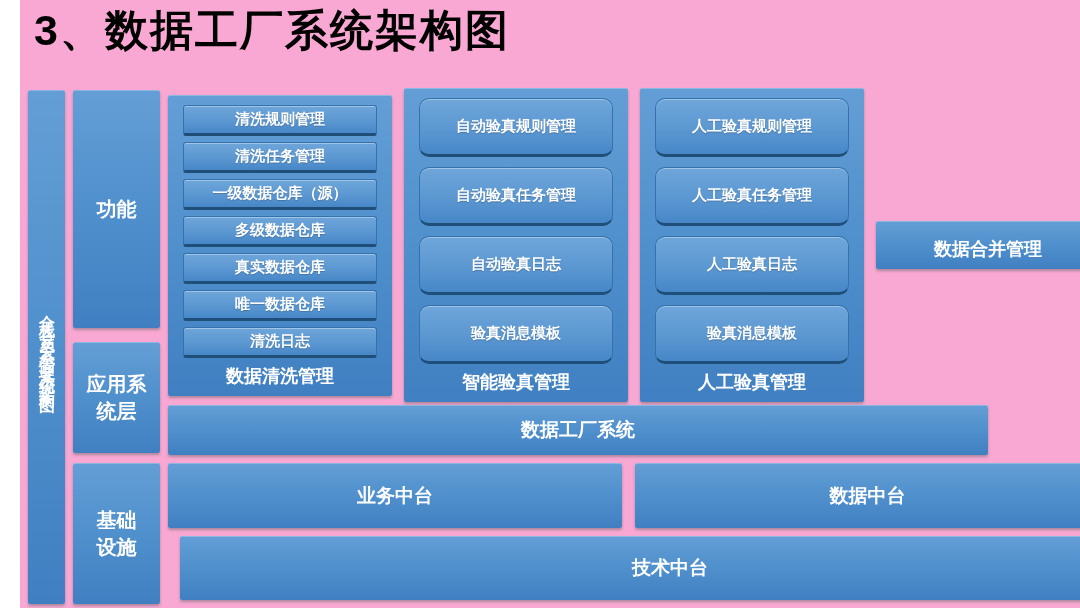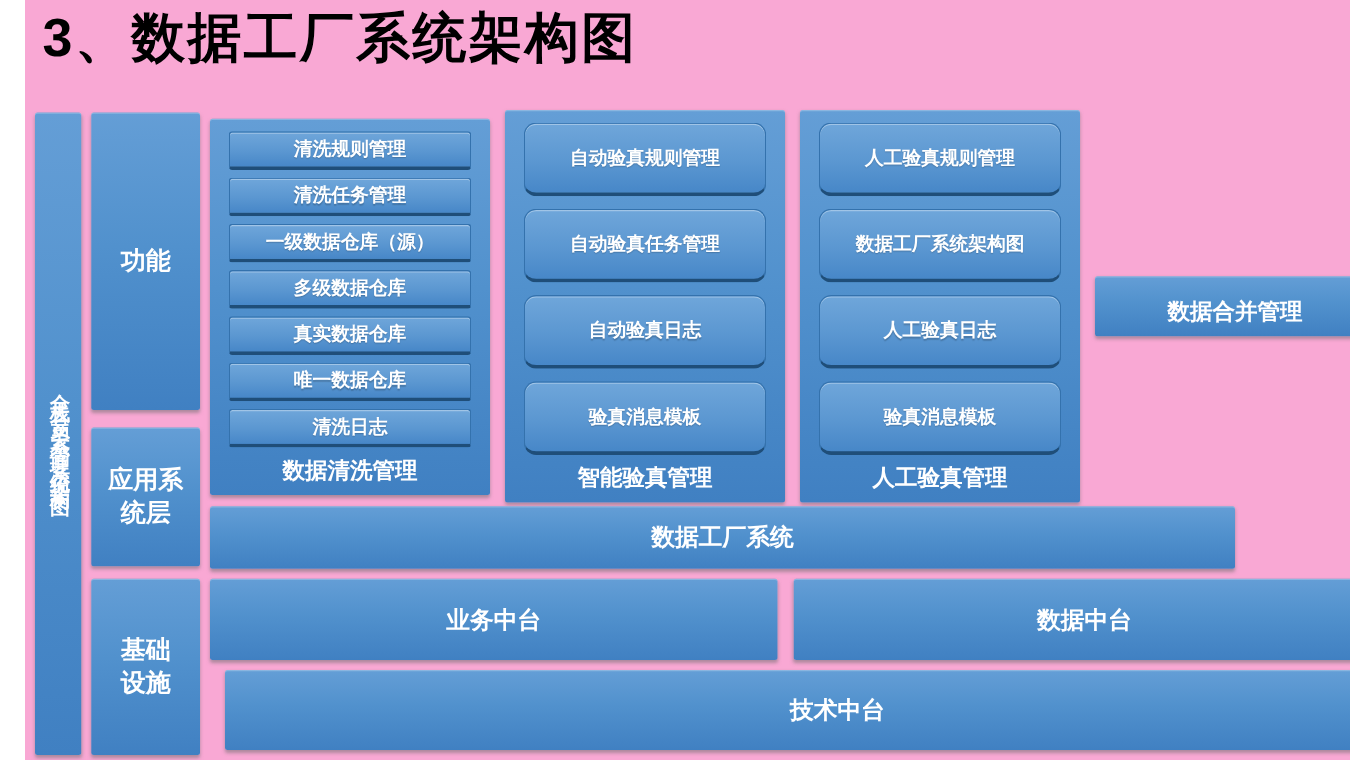--- a/index.html
+++ b/index.html
@@ -146,21 +146,21 @@
             <div class="item">自动验真规则管理</div>
             <div class="item">自动验真任务管理</div>
             <div class="item">自动验真日志</div>
             <div class="item">验真消息模板</div>
           </div>
           <div class="col-label">智能验真管理</div>
         </div>
         <div class="slab col sparse">
           <div class="items">
             <div class="item">人工验真规则管理</div>
-            <div class="item">数据工厂系统架构图</div>
+            <div class="item">人工验真任务管理</div>
             <div class="item">人工验真日志</div>
             <div class="item">验真消息模板</div>
           </div>
           <div class="col-label">人工验真管理</div>
         </div>
         <div class="slab col sparse">
           <div class="col-label">数据合并管理</div>
         </div>
       </div>
 

